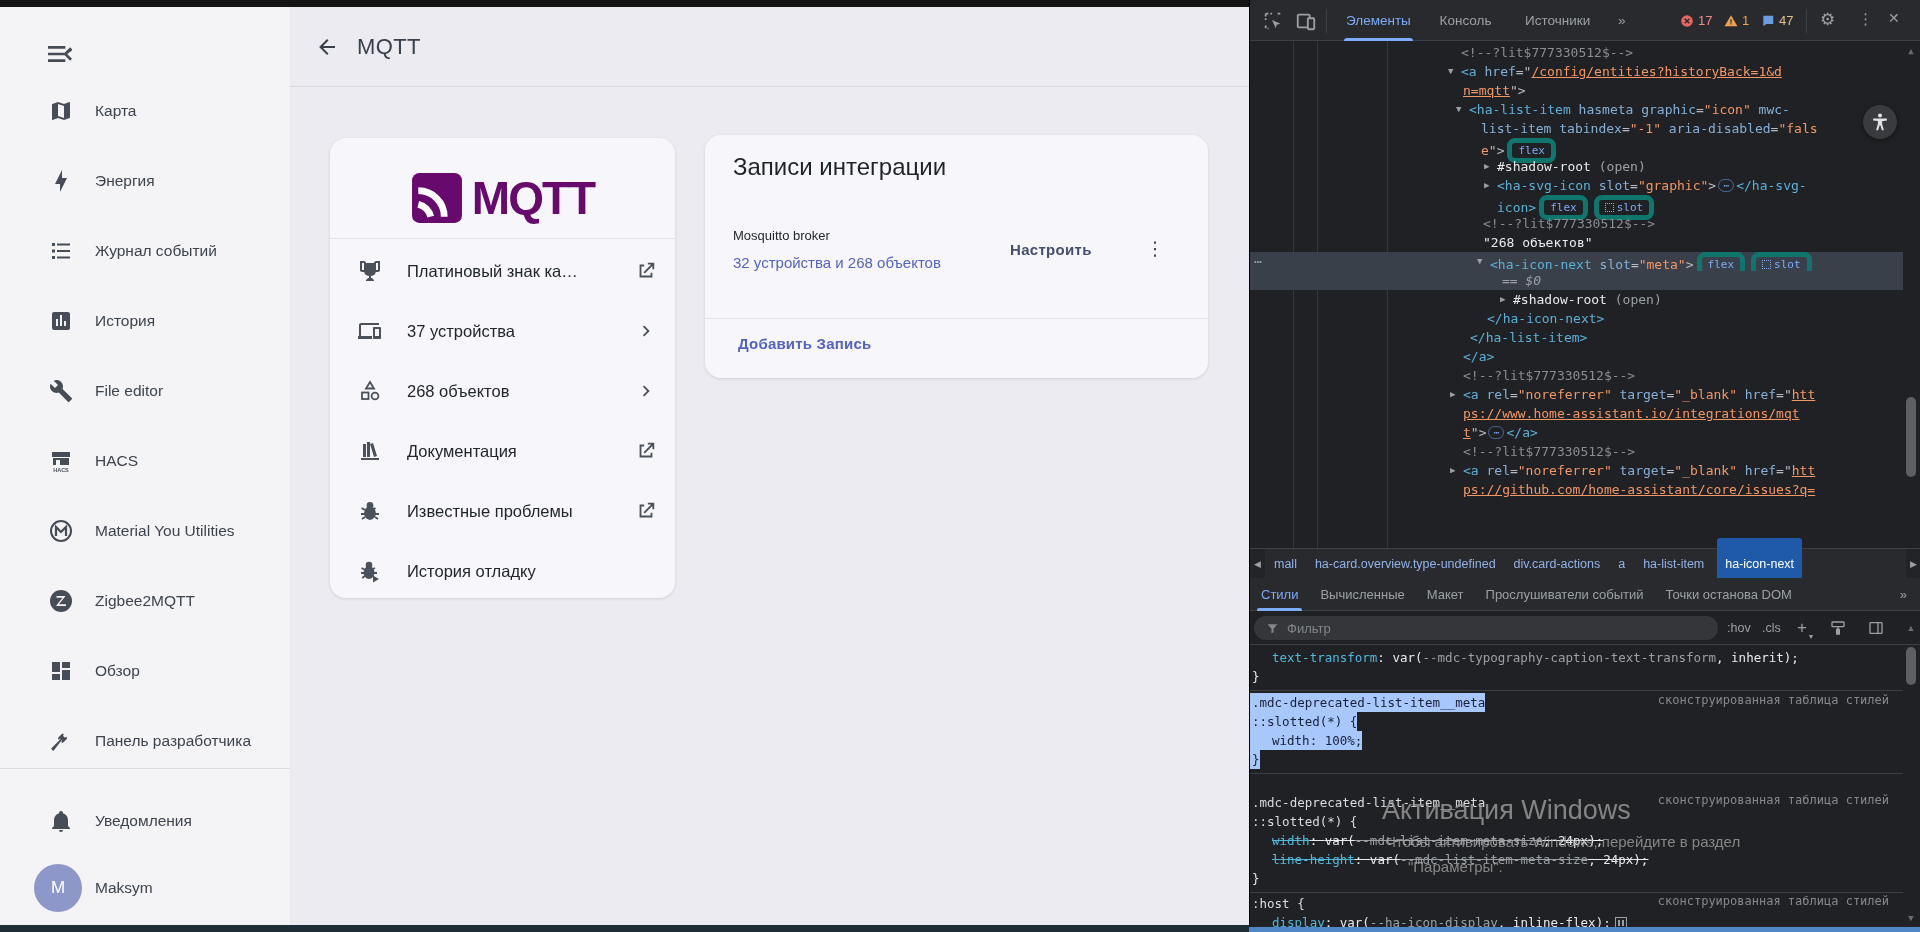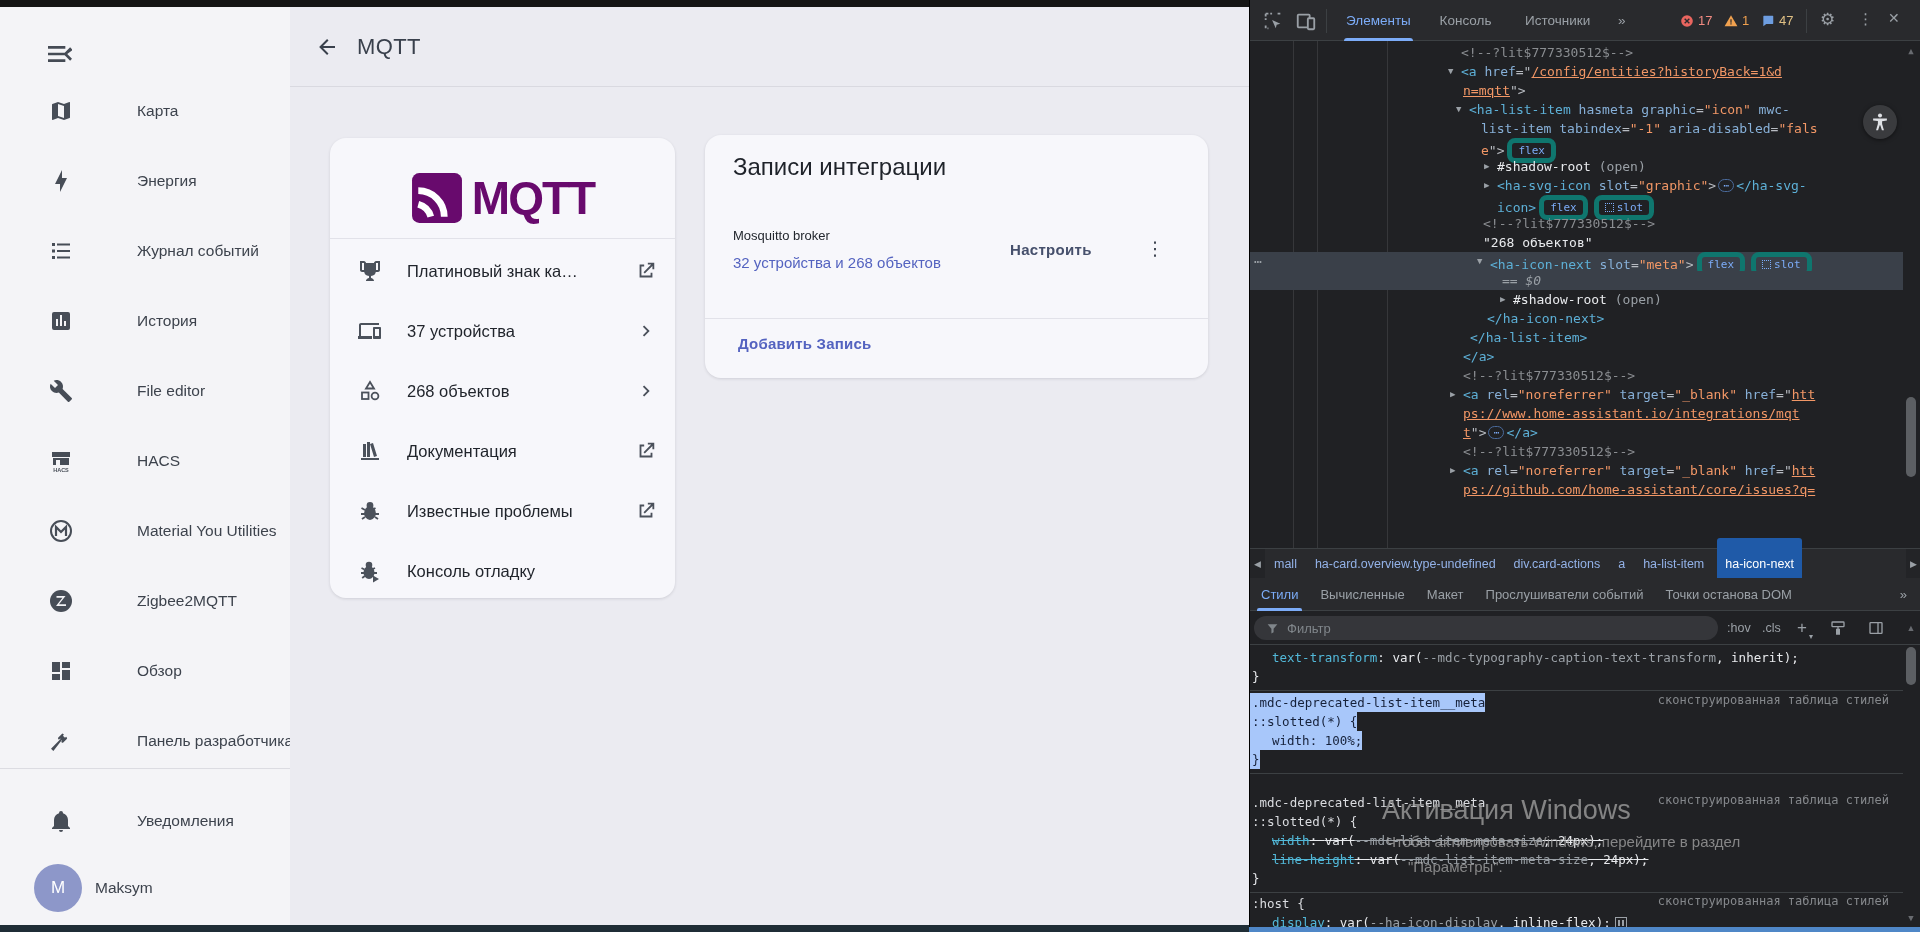--- a/index.html
+++ b/index.html
@@ -9,21 +9,21 @@
   #stage { position:relative; width:1920px; height:932px; }
 
   
   #top-black { left:0; top:0; width:1249px; height:7px; background:#151515; }
   #sidebar { left:0; top:7px; width:290px; height:918px; background:#f4f4f7; }
   #main { left:290px; top:7px; width:959px; height:918px; background:#ebebf1; }
   #bottom-strip-left { left:0; top:925px; width:1249px; height:7px; background:#1f2d36; }
   #bottom-strip-dt { left:1249px; top:927px; width:671px; height:5px; background:#4f87c7; }
 
   .sb-toggle { left:44px; top:31px; width:32px; height:32px; color:#454b55; cursor:pointer; }
-  .sb-item { left:0; width:290px; height:56px; display:flex; align-items:center; cursor:pointer;gap:42px; }
+  .sb-item { left:0; width:290px; height:56px; display:flex; align-items:center; cursor:pointer; }
   .sb-item .ic { width:24px; height:24px; margin-left:49px; color:#474d57; flex:none; }
   .sb-item .lbl { margin-left:22px; font-size:15.5px; color:#3d434d; white-space:nowrap; }
   #sb-divider { left:0; top:761px; width:290px; height:1px; background:#dcdce2; }
   #sb-avatar { left:34px; top:857px; width:48px; height:48px; border-radius:50%;
     background:var(--c-avatar,#8d97c9); color:#fff; display:flex; align-items:center;
     justify-content:center; font-size:17px; }
   #sb-user-label { left:95px; top:872px; font-size:15.5px; color:#3d434d; }
 
   #hdr-back { left:315px; top:35px; width:24px; height:24px; color:#39404c; cursor:pointer; }
   #hdr-title { left:357px; top:34px; font-size:22px; color:#39404c; letter-spacing:.4px; }
@@ -347,21 +347,21 @@
         </div>
         <div class="abs mqtt-row" style="top: 403px;">
           <span class="ic">
             <svg viewBox="0 0 24 24" fill="none" stroke="currentColor" stroke-width="1.8">
               <ellipse cx="11" cy="13.5" rx="4.6" ry="5.6" fill="currentColor"></ellipse>
               <circle cx="11" cy="6" r="2.4" fill="currentColor"></circle>
               <path d="M6.5 10.5L3.5 9M6.5 14H3m3.8 3l-2.6 2m9.4-8.5L17 9M15.5 14H19"></path>
               <path d="M15 16.5l6 3.5-6 3.5z" fill="currentColor" stroke="none"></path>
             </svg>
           </span>
-          <span class="lbl">Консоль отладку</span>
+          <span class="lbl">История отладку</span>
         </div>
       </div>
   </div>
 
   <div id="entries-card" class="abs card">
     <div class="abs ent-title">Записи интеграции</div>
     <div class="abs ent-name">Mosquitto broker</div>
     <div class="abs ent-sub">32 устройства и 268 объектов</div>
     <div class="abs ent-configure">Настроить</div>
     <div class="abs ent-kebab">⋮</div>

